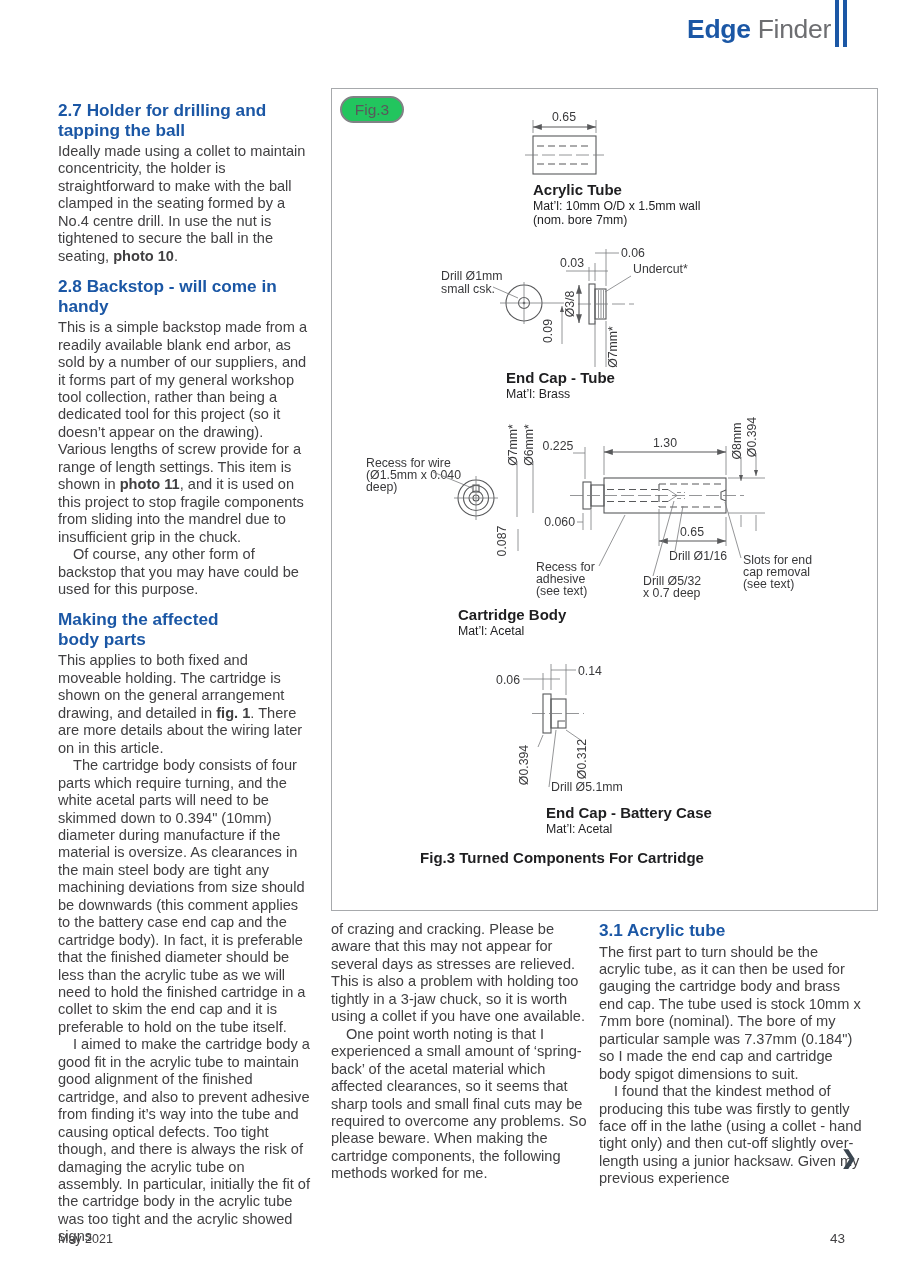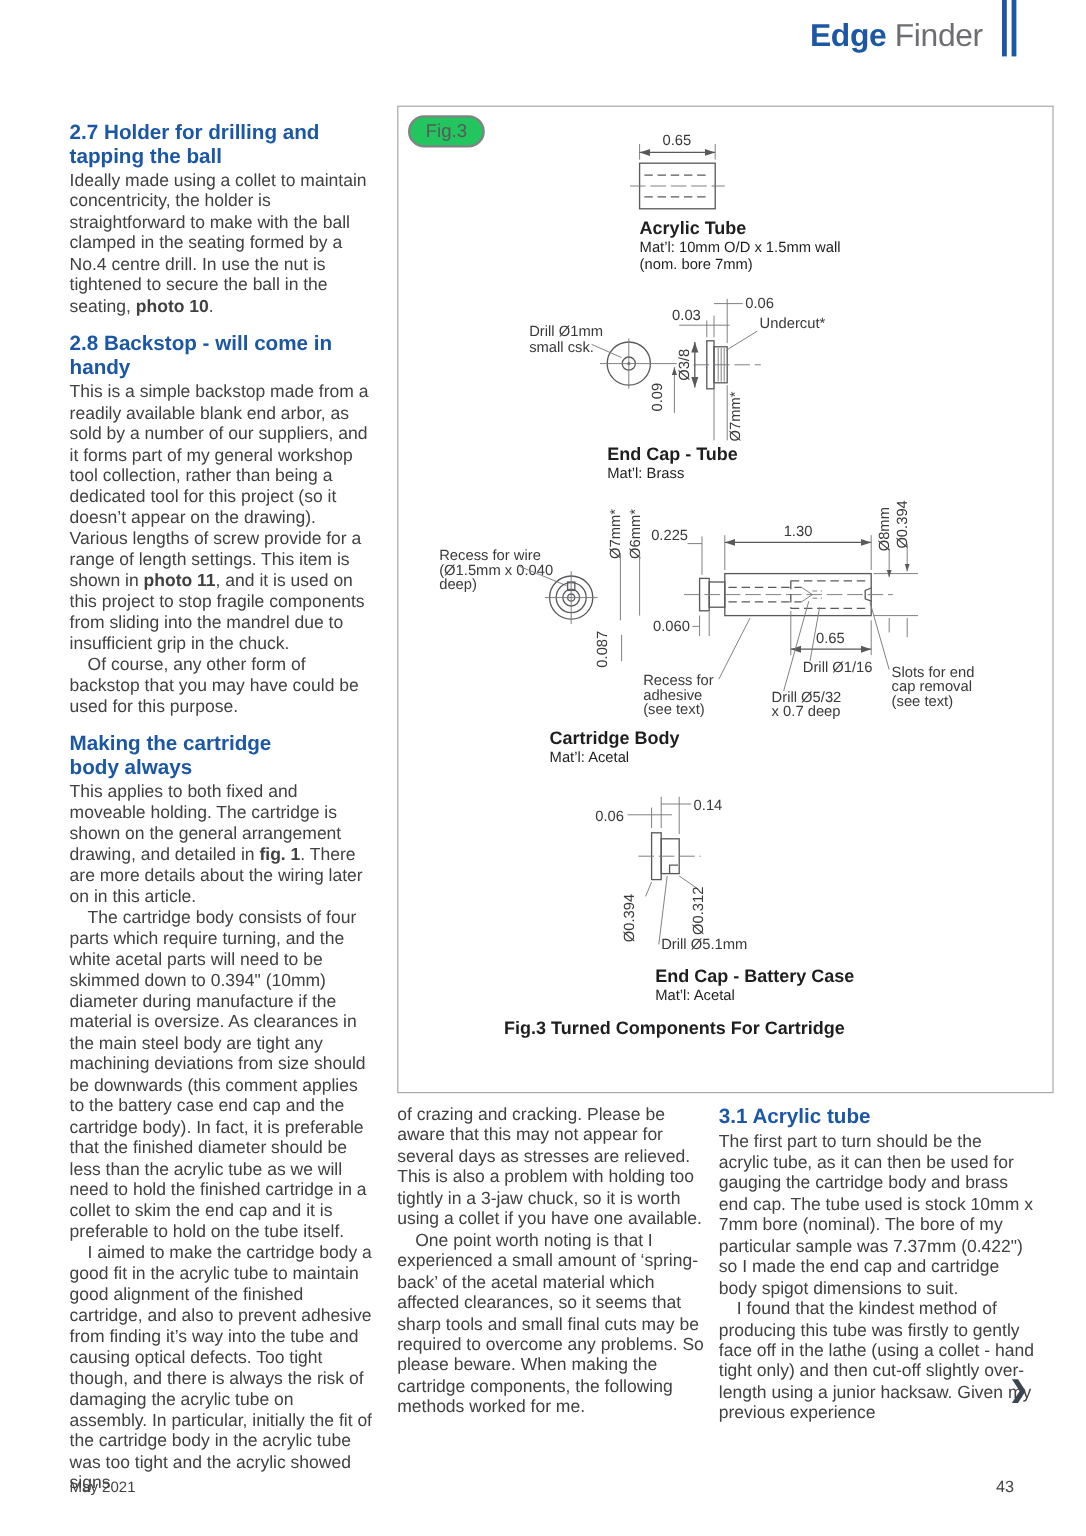--- a/index.html
+++ b/index.html
@@ -1,19 +1,19 @@
 <!DOCTYPE html>
 <html><head>
 <meta charset="utf-8">
 <style>
   html,body{margin:0;padding:0;background:#e8e8e8;}
   .page{position:relative;width:905px;height:1280px;background:#ffffff;margin:0 auto;
         font-family:"Liberation Sans",sans-serif;overflow:hidden;}
   
-  .brand{position:absolute;top:14px;right:86px;font-size:26.5px;letter-spacing:-0.3px;}
+  .brand{position:absolute;top:14px;right:74px;font-size:26.5px;letter-spacing:-0.3px;}
   .brand .bold{color:#1b57a5;font-weight:700;}
   .brand .light{color:#6d6e71;font-weight:400;}
   .bar{position:absolute;top:0;width:4px;height:47px;background:#1b57a5;}
   .bar1{right:66px;} .bar2{right:58px;}
   
   .col{position:absolute;font-size:14.6px;line-height:17.45px;color:#414042;}
   .col p{margin:0;}
   .col p.ind{text-indent:15px;}
   h2.sec{font-size:17.2px;line-height:19.5px;color:#1b57a5;margin:12px 0 3px 0;font-weight:700;}
   h2.sec.first{margin-top:13px;}
@@ -54,21 +54,21 @@
   <div class="brand"><span class="bold">Edge</span><span class="light">&nbsp;</span><span class="light">Finder</span></div>
   <div class="bar bar1"></div>
   <div class="bar bar2"></div>
 
   <div class="col col-left">
     <h2 class="sec first">2.7 Holder for drilling and tapping the ball</h2>
     <p><span>Ideally made using a collet to maintain concentricity, the holder is straightforward to make with the ball clamped in the seating formed by a No.4 centre drill. In use the nut is tightened to secure the ball in the seating, </span><b>photo 10</b><span>.</span></p>
     <h2 class="sec w225">2.8 Backstop - will come in handy</h2>
     <p><span>This is a simple backstop made from a readily available blank end arbor, as sold by a number of our suppliers, and it forms part of my general workshop tool collection, rather than being a dedicated tool for this project (so it doesn’t appear on the drawing). Various lengths of screw provide for a range of length settings. This item is shown in </span><b>photo 11</b><span>, and it is used on this project to stop fragile components from sliding into the mandrel due to insufficient grip in the chuck.</span></p>
     <p class="ind">Of course, any other form of backstop that you may have could be used for this purpose.</p>
-    <h2 class="sec w205">Making the cartridge body always</h2>
+    <h2 class="sec w205">Making the affected body parts</h2>
     <p><span>This applies to both fixed and moveable holding. The cartridge is shown on the general arrangement drawing, and detailed in </span><b>fig. 1</b><span>. There are more details about the wiring later on in this article.</span></p>
     <p class="ind">The cartridge body consists of four parts which require turning, and the white acetal parts will need to be skimmed down to 0.394" (10mm) diameter during manufacture if the material is oversize. As clearances in the main steel body are tight any machining deviations from size should be downwards (this comment applies to the battery case end cap and the cartridge body). In fact, it is preferable that the finished diameter should be less than the acrylic tube as we will need to hold the finished cartridge in a collet to skim the end cap and it is preferable to hold on the tube itself.</p>
     <p class="ind">I aimed to make the cartridge body a good fit in the acrylic tube to maintain good alignment of the finished cartridge, and also to prevent adhesive from finding it’s way into the tube and causing optical defects. Too tight though, and there is always the risk of damaging the acrylic tube on assembly. In particular, initially the fit of the cartridge body in the acrylic tube was too tight and the acrylic showed signs</p>
   </div>
 
   <div class="figbox">
     <svg class="figsvg" viewBox="0 0 545 820">
       <defs>
         <marker id="aE" markerWidth="9" markerHeight="8" refX="8" refY="3.5" orient="auto">
             <path d="M0,0.8 L8,3.5 L0,6.2 Z" fill="#58595b"></path>
@@ -244,21 +244,21 @@
     </div>
   </div>
 
   <div class="col col-mid">
     <p>of crazing and cracking. Please be aware that this may not appear for several days as stresses are relieved. This is also a problem with holding too tightly in a 3-jaw chuck, so it is worth using a collet if you have one available.</p>
     <p class="ind">One point worth noting is that I experienced a small amount of ‘spring-back’ of the acetal material which affected clearances, so it seems that sharp tools and small final cuts may be required to overcome any problems. So please beware. When making the cartridge components, the following methods worked for me.</p>
   </div>
 
   <div class="col col-right">
     <h2 class="sec">3.1 Acrylic tube</h2>
-    <p>The first part to turn should be the acrylic tube, as it can then be used for gauging the cartridge body and brass end cap. The tube used is stock 10mm x 7mm bore (nominal). The bore of my particular sample was 7.37mm (0.422") so I made the end cap and cartridge body spigot dimensions to suit.</p>
+    <p>The first part to turn should be the acrylic tube, as it can then be used for gauging the cartridge body and brass end cap. The tube used is stock 10mm x 7mm bore (nominal). The bore of my particular sample was 7.37mm (0.184") so I made the end cap and cartridge body spigot dimensions to suit.</p>
     <p class="ind">I found that the kindest method of producing this tube was firstly to gently face off in the lathe (using a collet - hand tight only) and then cut-off slightly over-length using a junior hacksaw. Given my previous experience</p>
   </div>
 
   <span class="chev">❯</span>
 
   <div class="foot-date">May 2021</div>
   <div class="foot-page">43</div>
 
 </div>
 

